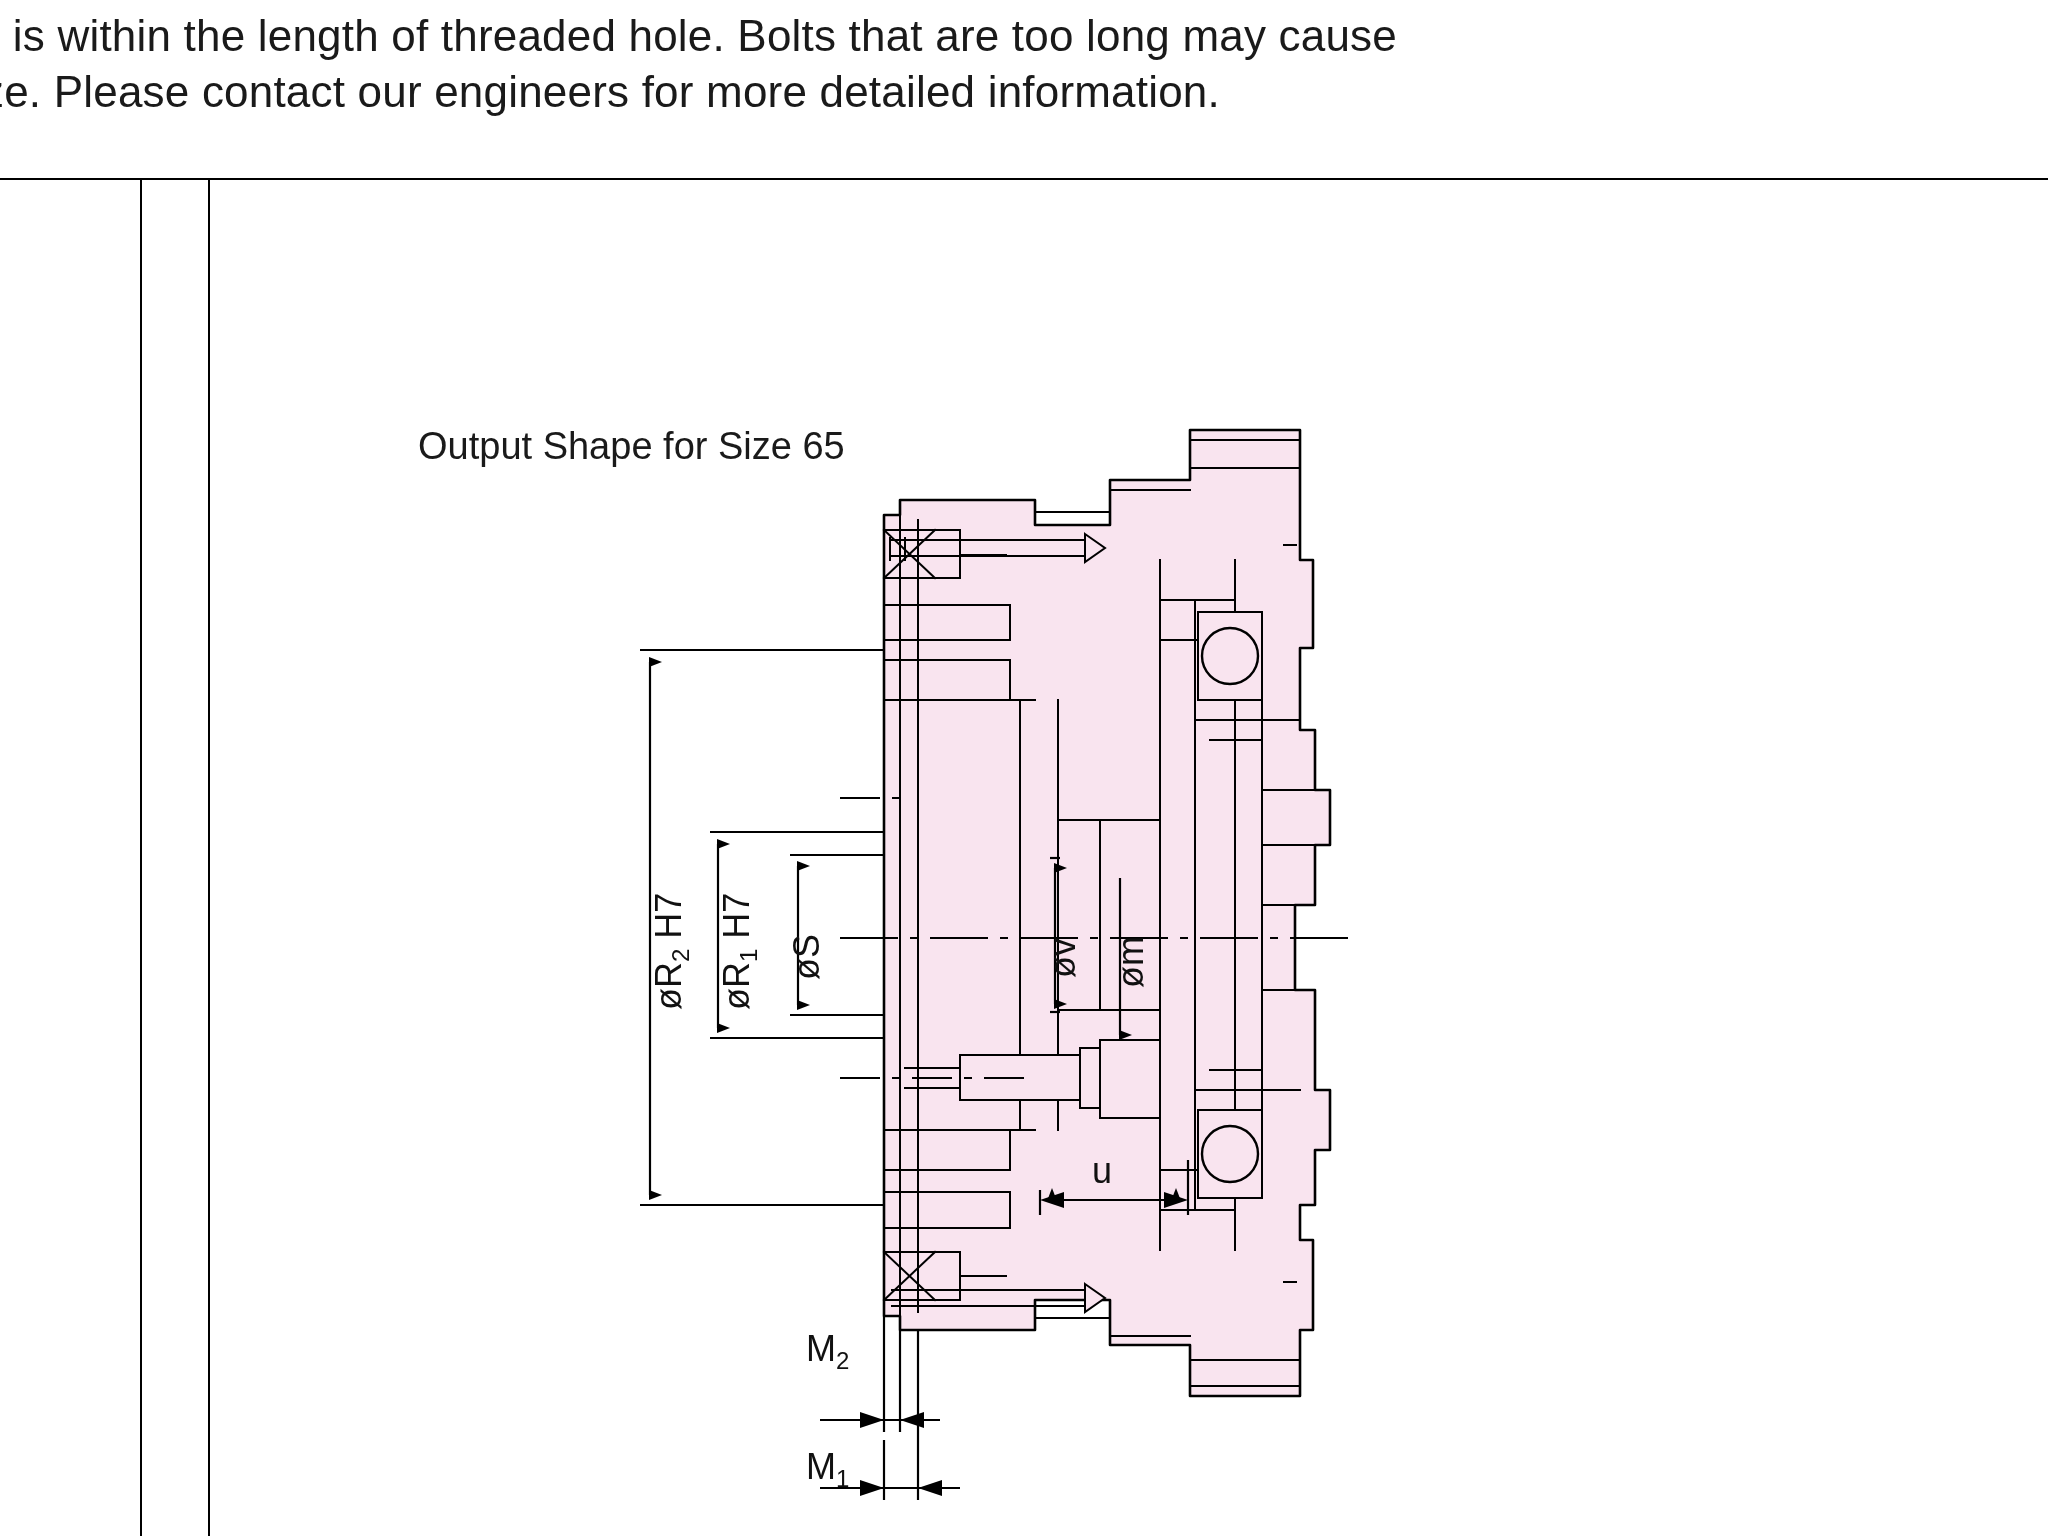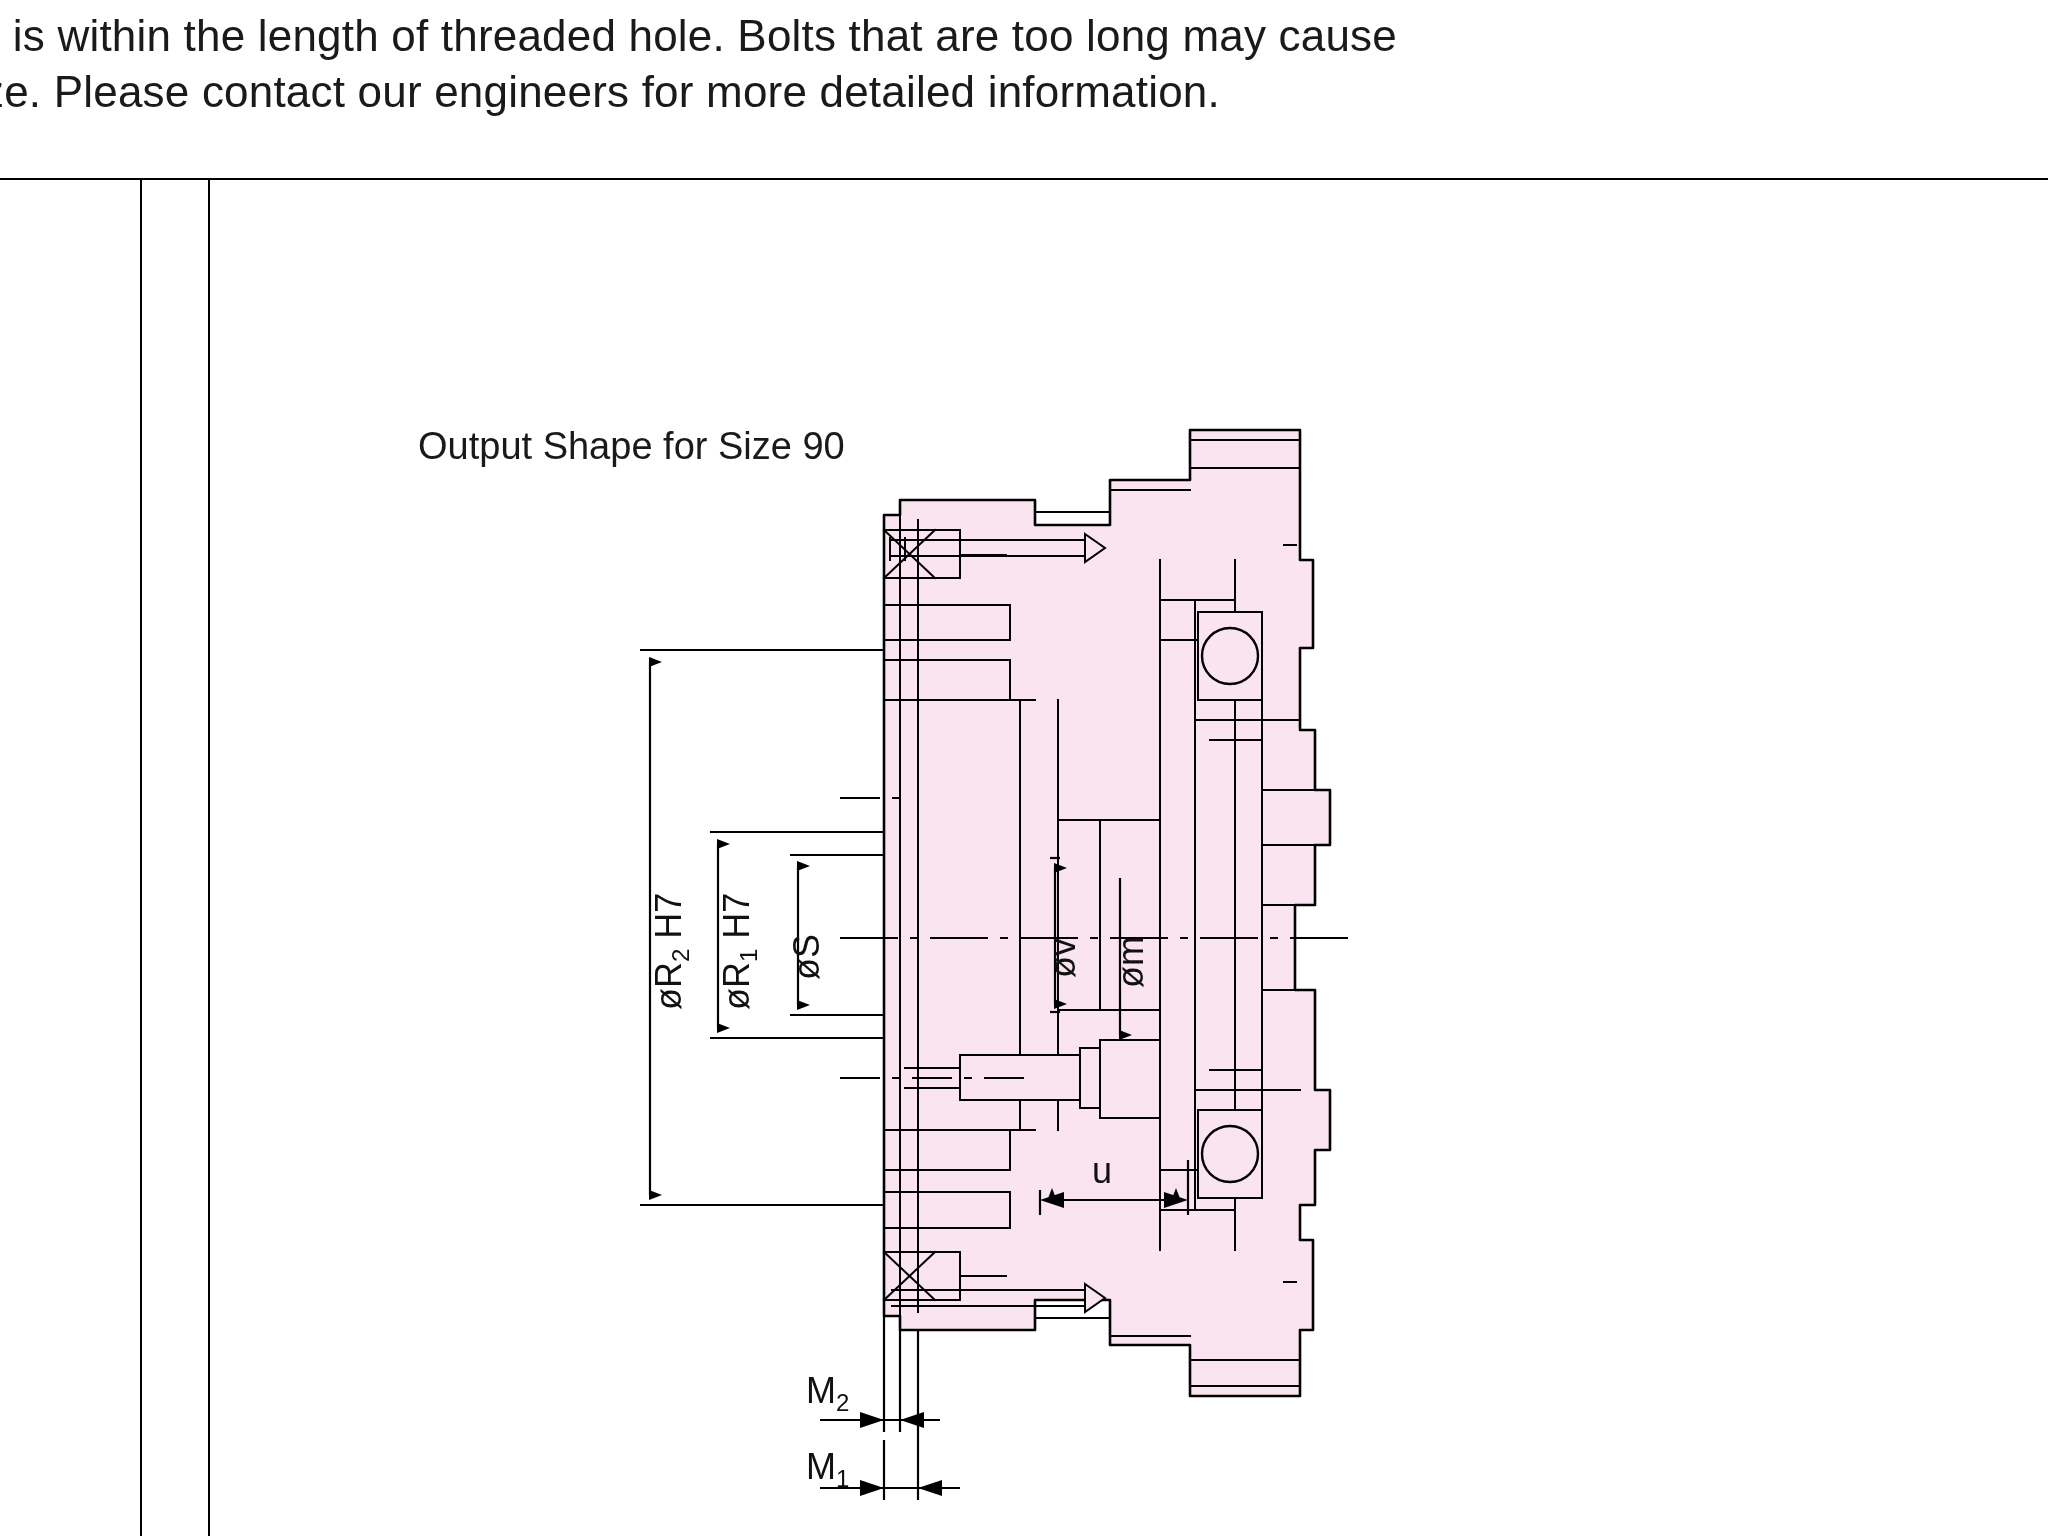--- a/index.html
+++ b/index.html
@@ -100,21 +100,21 @@
 
 <div class="note">
   <span class="l1">t is within the length of threaded hole. Bolts that are too long may cause</span>
   <span class="l2">ze. Please contact our engineers for more detailed information.</span>
 </div>
 
 <div class="rule-h"></div>
 <div class="rule-v-left"></div>
 <div class="panel"></div>
 
-<div class="caption">Output Shape for Size 90</div>
+<div class="caption">Output Shape for Size 65</div>
 
 <div class="stage">
 <svg width="2048" height="1536" viewBox="0 0 2048 1536" xmlns="http://www.w3.org/2000/svg">
   <defs>
     <marker id="arrUp" markerWidth="16" markerHeight="16" refX="8" refY="13" orient="auto" markerUnits="userSpaceOnUse">
       <path d="M8 1 L13 14 L3 14 Z" fill="#000"></path>
     </marker>
     <marker id="arrDown" markerWidth="16" markerHeight="16" refX="8" refY="13" orient="auto" markerUnits="userSpaceOnUse">
       <path d="M8 1 L13 14 L3 14 Z" fill="#000"></path>
     </marker>
@@ -280,19 +280,19 @@
 </div>
 
 <div class="lbl rot" style="left:786px; top:980px;">øS</div>
 
 <div class="lbl rot" style="left:1042px; top:978px;">øv</div>
 
 <div class="lbl rot" style="left:1110px; top:988px;">øm</div>
 
 <div class="lbl" style="left:1092px; top:1150px;">u</div>
 
-<div class="lbl" style="left:806px; top:1370px;">
+<div class="lbl" style="left:806px; top:1328px;">
   <span>M</span><sub>2</sub>
 </div>
 
 <div class="lbl" style="left:806px; top:1438px;margin-top:8px;">
   <span>M</span><sub>1</sub>
 </div>
 
 </body></html>

